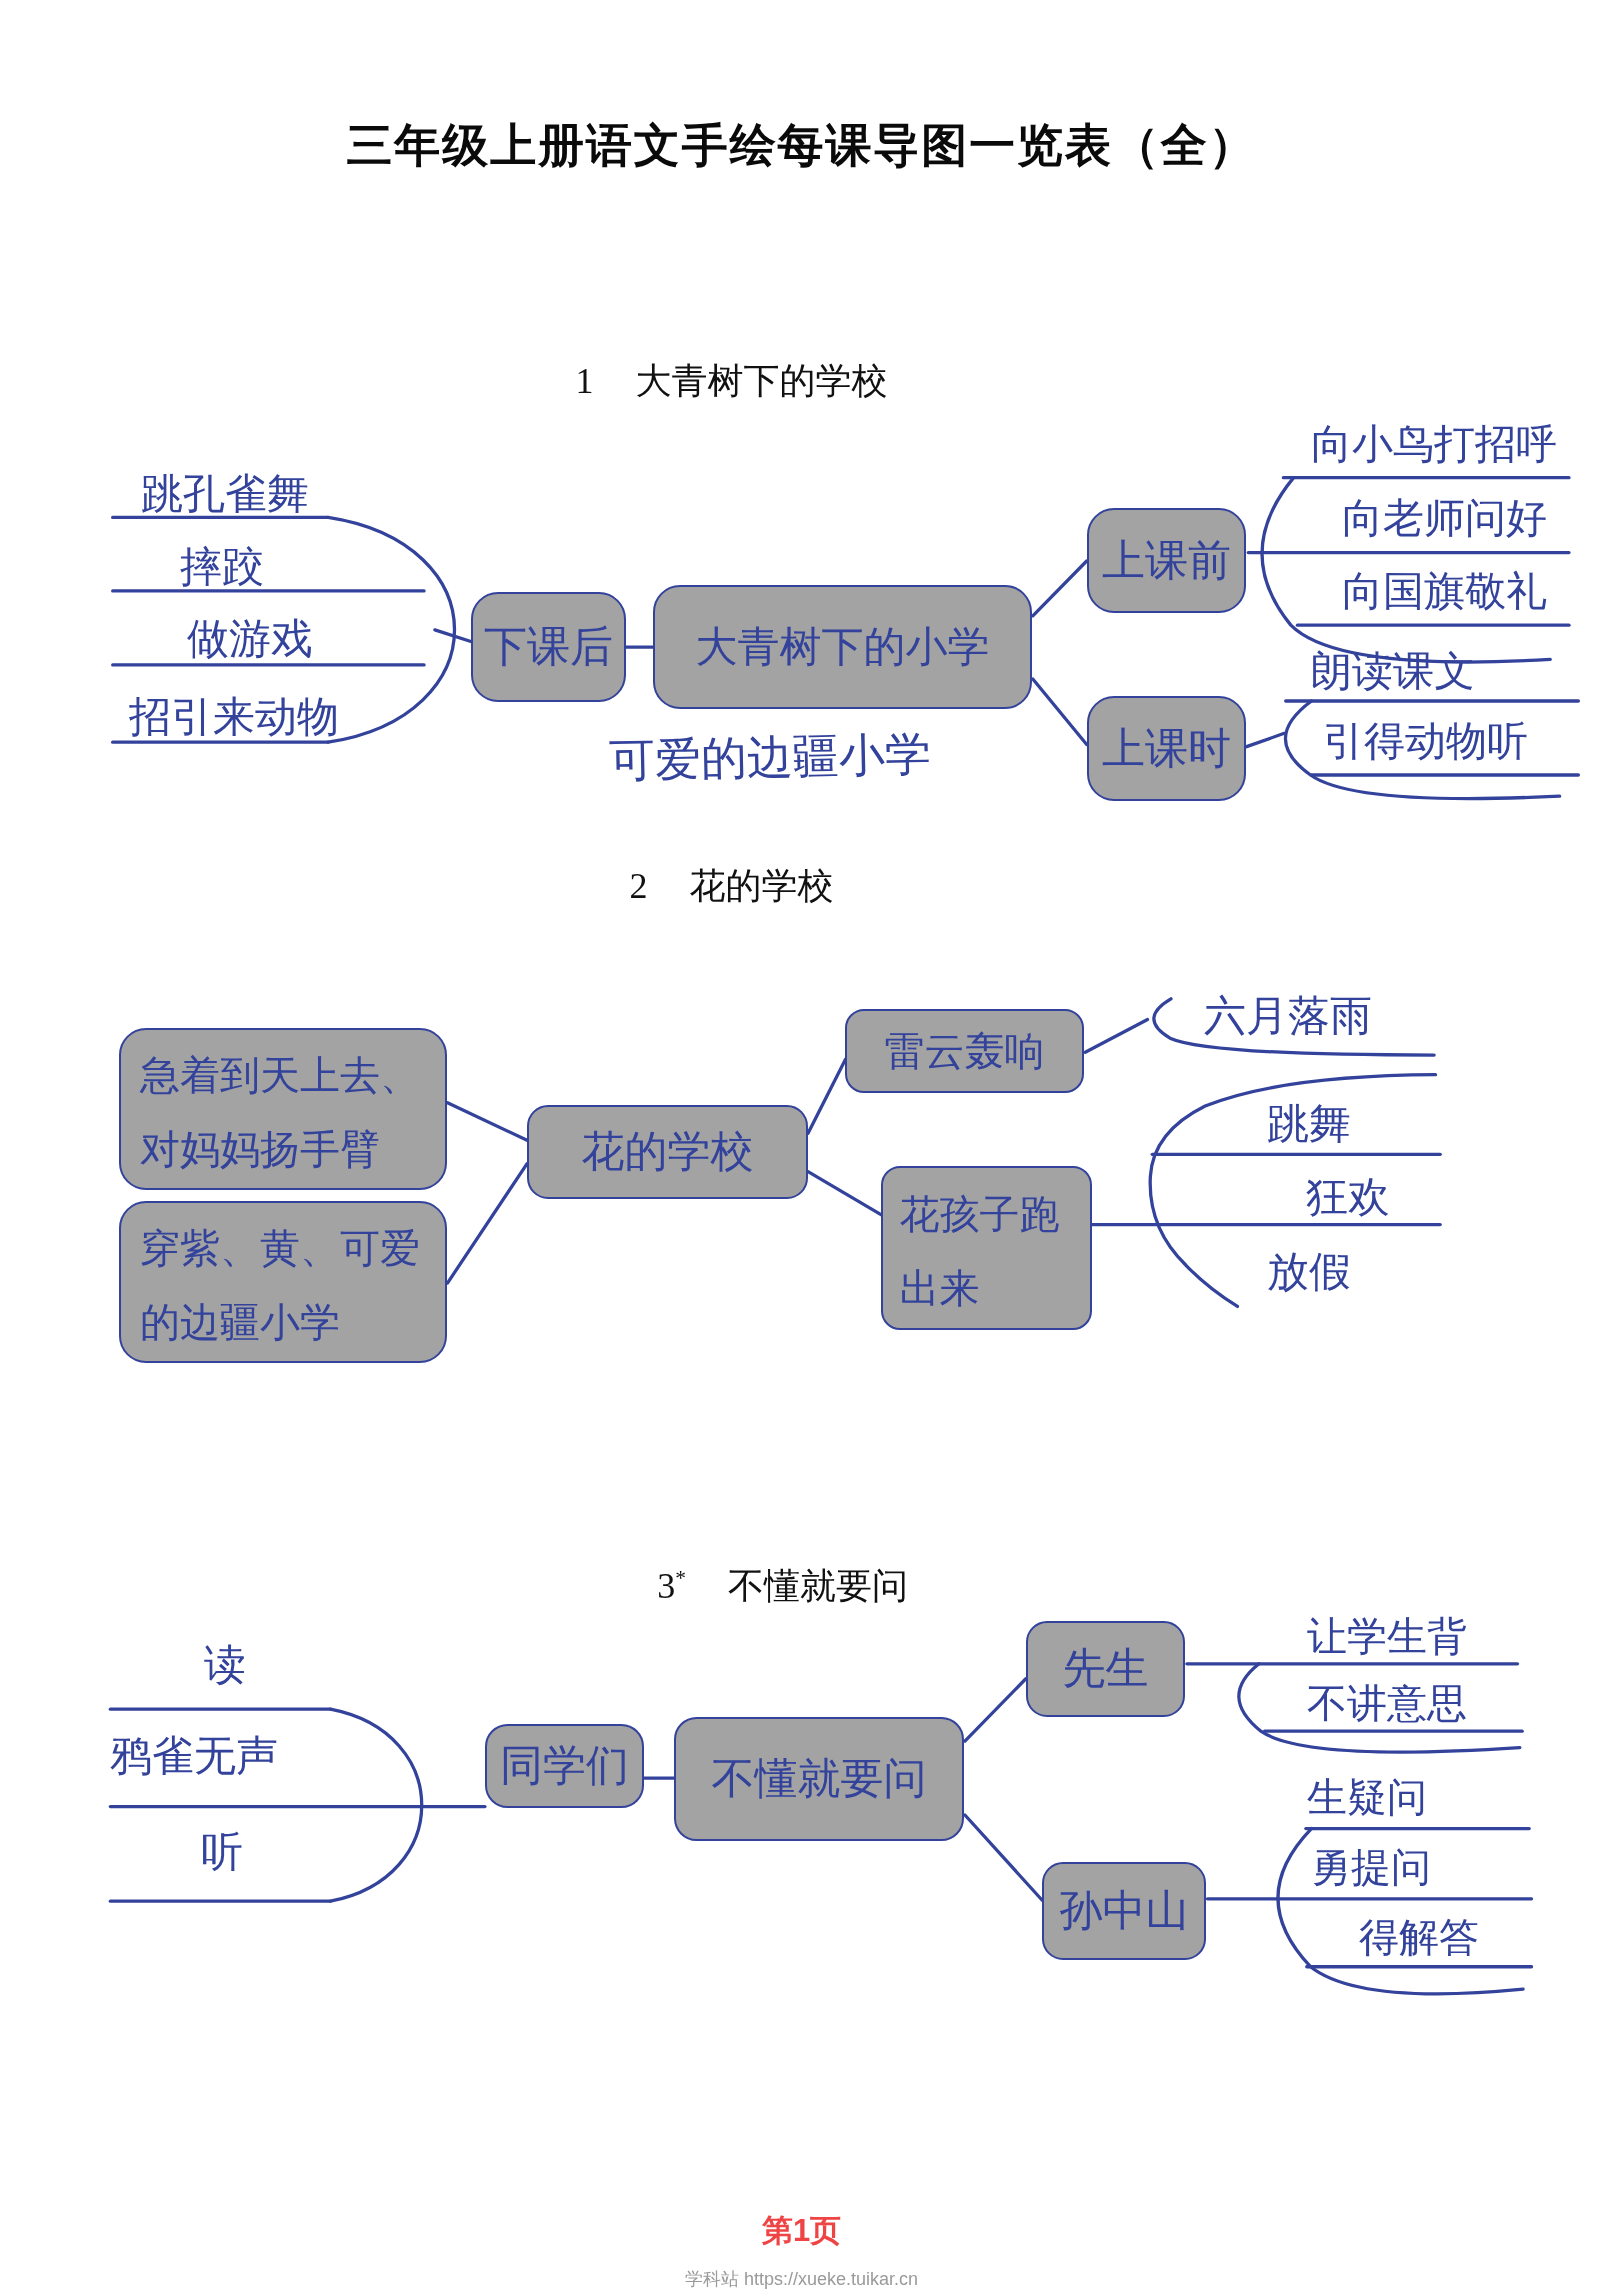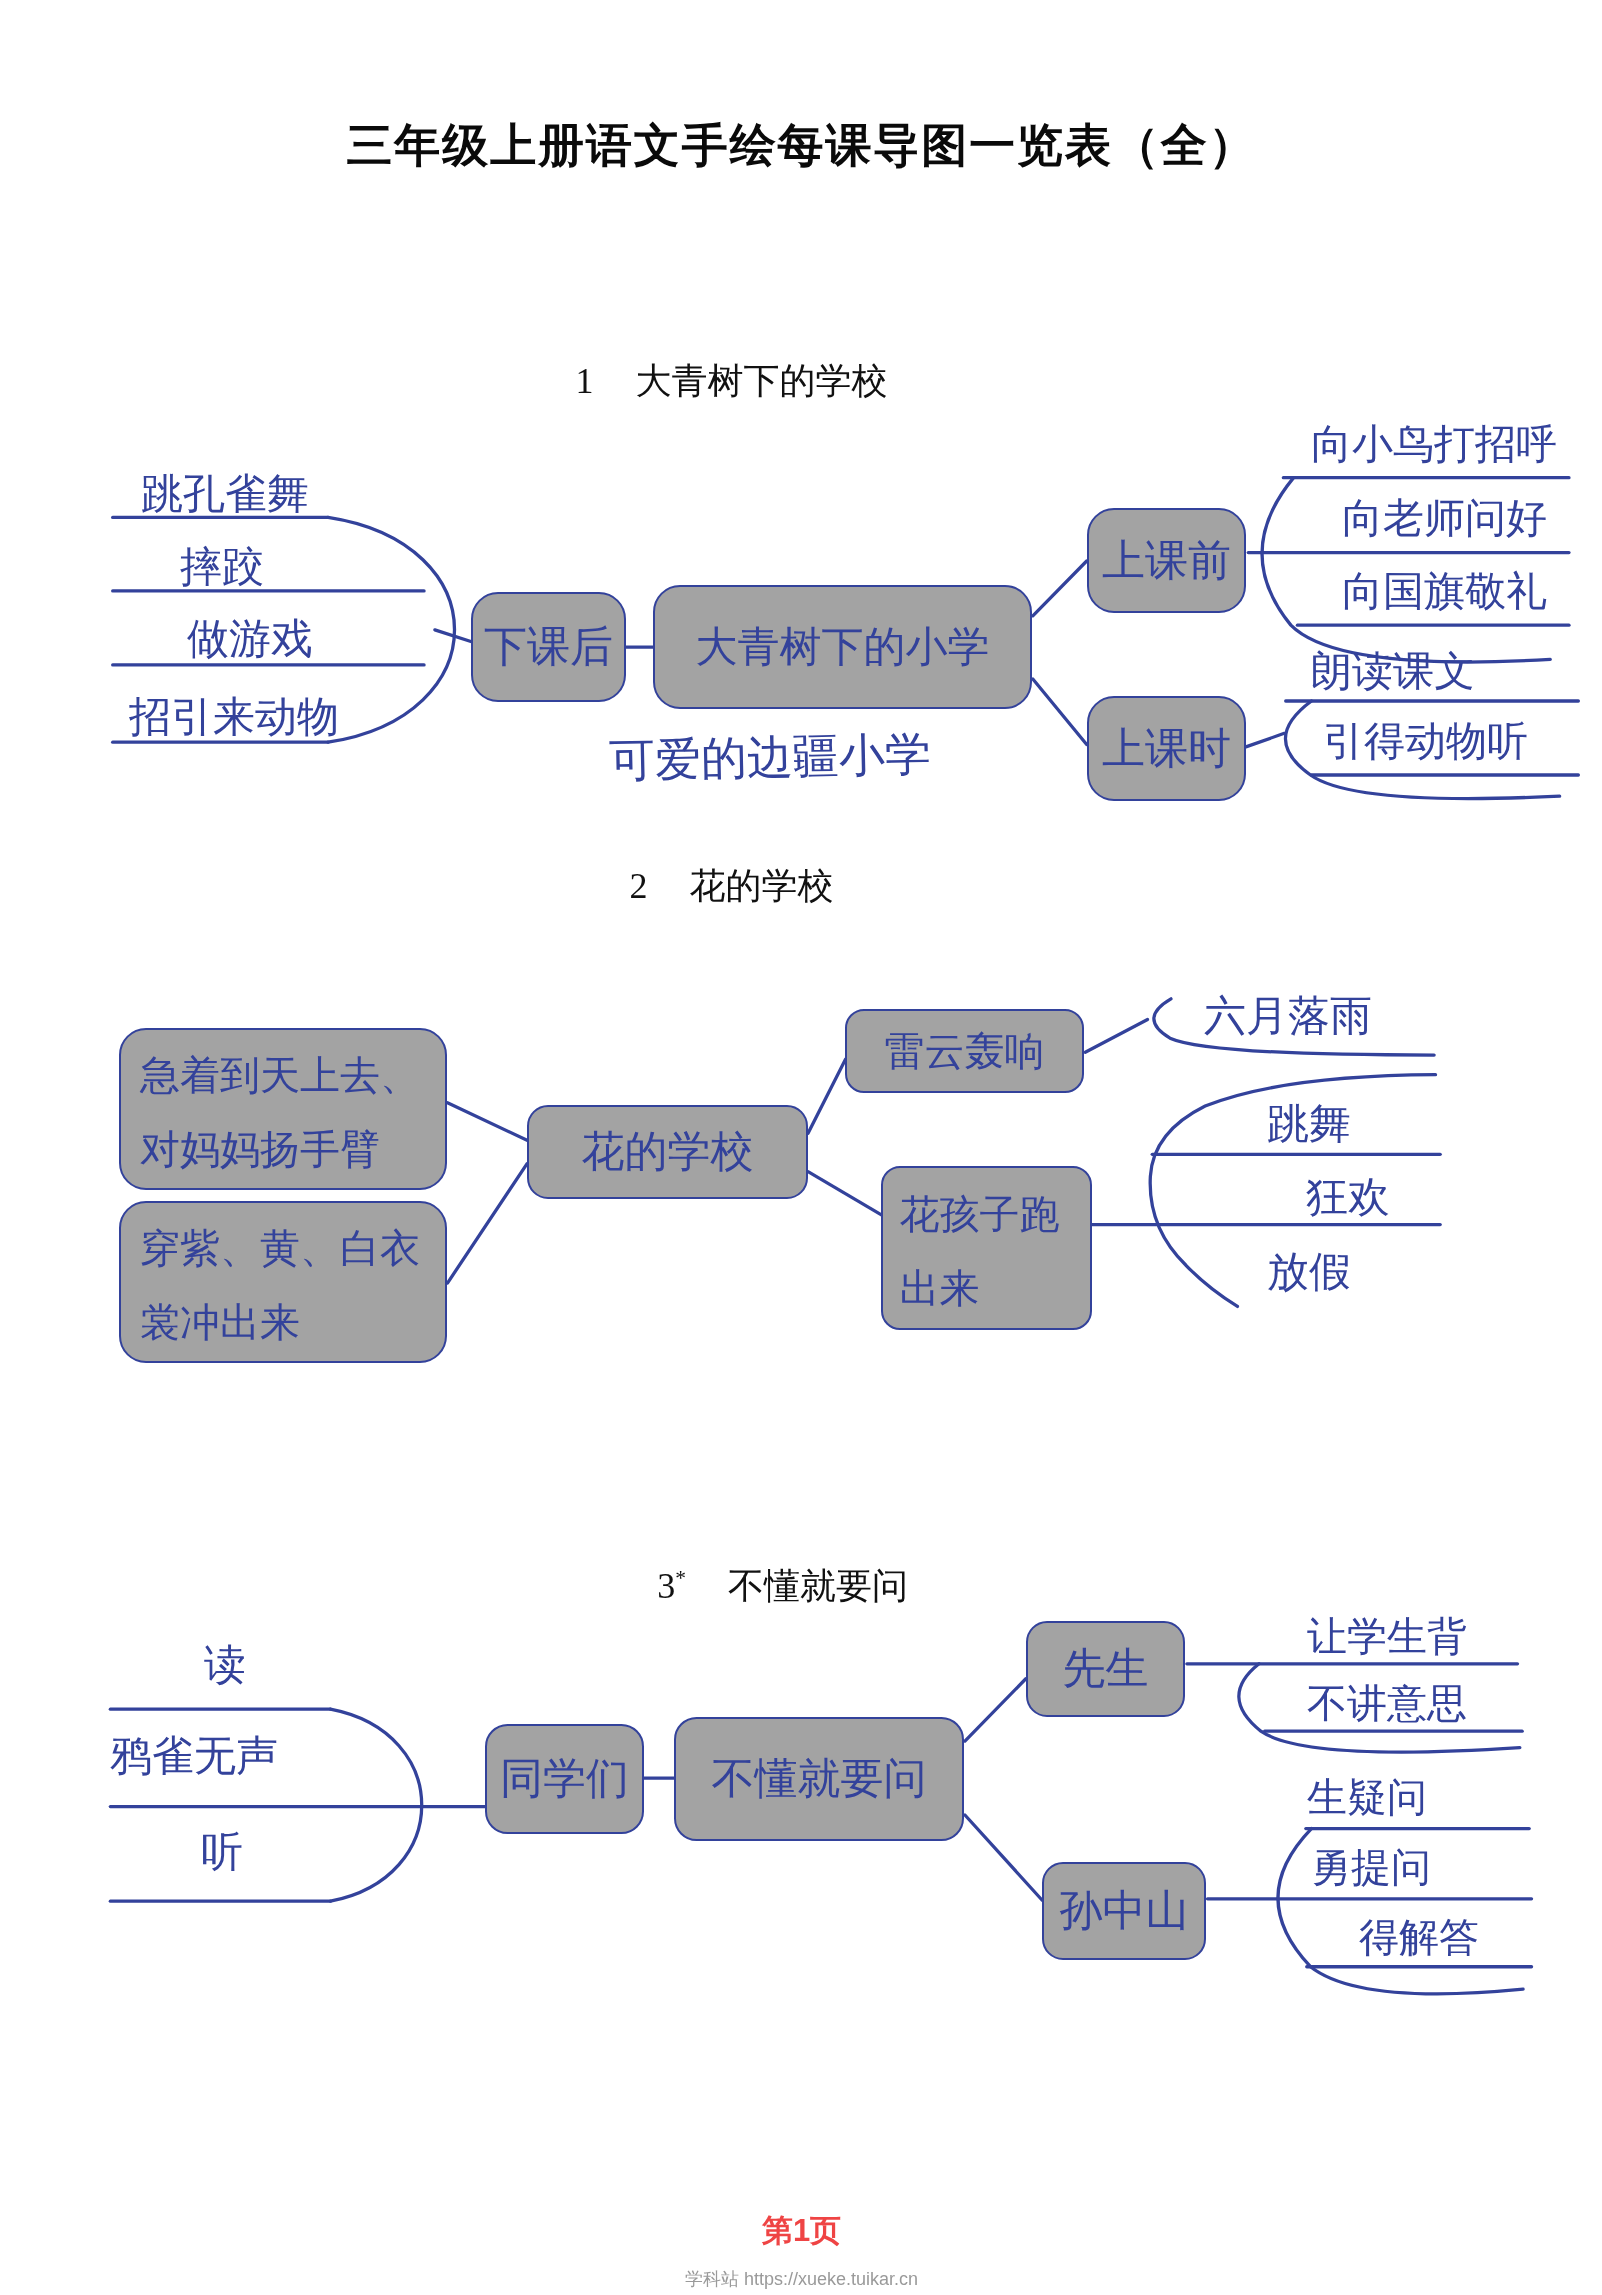--- a/index.html
+++ b/index.html
@@ -132,40 +132,40 @@
   <div class="hand" style="left:1342px; top:564px; font-size:41px;">向国旗敬礼</div>
   <div class="hand" style="left:1311px; top:644px; font-size:41px;">朗读课文</div>
   <div class="hand" style="left:1323px; top:714px; font-size:41px;">引得动物听</div>
 
   <div class="sec-header shift-left" style="top:862px;">
     <span class="num"><span>2</span><sup></sup></span>
     <span>花的学校</span>
   </div>
 
   <div class="mbox wrap" style="left:119px; top:1028px; width:328px; height:162px; padding:8.4px 19px; font-size:40px;">急着到天上去、对妈妈扬手臂</div>
-  <div class="mbox wrap" style="left:119px; top:1201px; width:328px; height:162px; padding:8.4px 19px; font-size:40px;">穿紫、黄、白衣裳冲出来</div>
+  <div class="mbox wrap" style="left:119px; top:1201px; width:328px; height:162px; padding:8.4px 19px; font-size:40px;">穿紫、黄、可爱的边疆小学</div>
   <div class="mbox" style="left:527px; top:1105px; width:281px; height:94px; border-radius:21px;">花的学校</div>
   <div class="mbox" style="left:845px; top:1009px; width:239px; height:84px; border-radius:19px; font-size:40px;">雷云轰响</div>
   <div class="mbox wrap" style="left:881px; top:1166px; width:211px; height:164px; padding:9.4px 16.4px; font-size:40px; border-radius:19px;">花孩子跑出来</div>
 
   <div class="hand" style="left:1204px; top:988px;">六月落雨</div>
   <div class="hand" style="left:1267px; top:1096px;">跳舞</div>
   <div class="hand" style="left:1272px; top:1169px;margin-left:34px;">狂欢</div>
   <div class="hand" style="left:1267px; top:1244px;">放假</div>
 
   <div class="sec-header shift-left-sm" style="top:1562px;">
     <span class="num"><span>3</span><sup>*</sup></span>
     <span>不懂就要问</span>
   </div>
 
   <div class="hand" style="left:204px; top:1637px;">读</div>
   <div class="hand" style="left:110px; top:1728px;">鸦雀无声</div>
   <div class="hand" style="left:201px; top:1824px;">听</div>
 
-  <div class="mbox" style="left:485px; top:1724px; width:159px; height:110px; border-radius:22.5px;">同学们</div>
+  <div class="mbox" style="left:485px; top:1724px; width:159px; height:84px; border-radius:22.5px;">同学们</div>
   <div class="mbox" style="left:674px; top:1717px; width:290px; height:124px; border-radius:22.5px;">不懂就要问</div>
   <div class="mbox" style="left:1026px; top:1621px; width:159px; height:96px; border-radius:21px;">先生</div>
   <div class="mbox" style="left:1042px; top:1862px; width:164px; height:98px; border-radius:21px;">孙中山</div>
 
   <div class="hand" style="left:1307px; top:1609px; font-size:40px;">让学生背</div>
   <div class="hand" style="left:1307px; top:1676px; font-size:40px;">不讲意思</div>
   <div class="hand" style="left:1307px; top:1770px; font-size:40px;">生疑问</div>
   <div class="hand" style="left:1311px; top:1840px; font-size:40px;">勇提问</div>
   <div class="hand" style="left:1311px; top:1910px; font-size:40px;margin-left:48px;">得解答</div>
 

